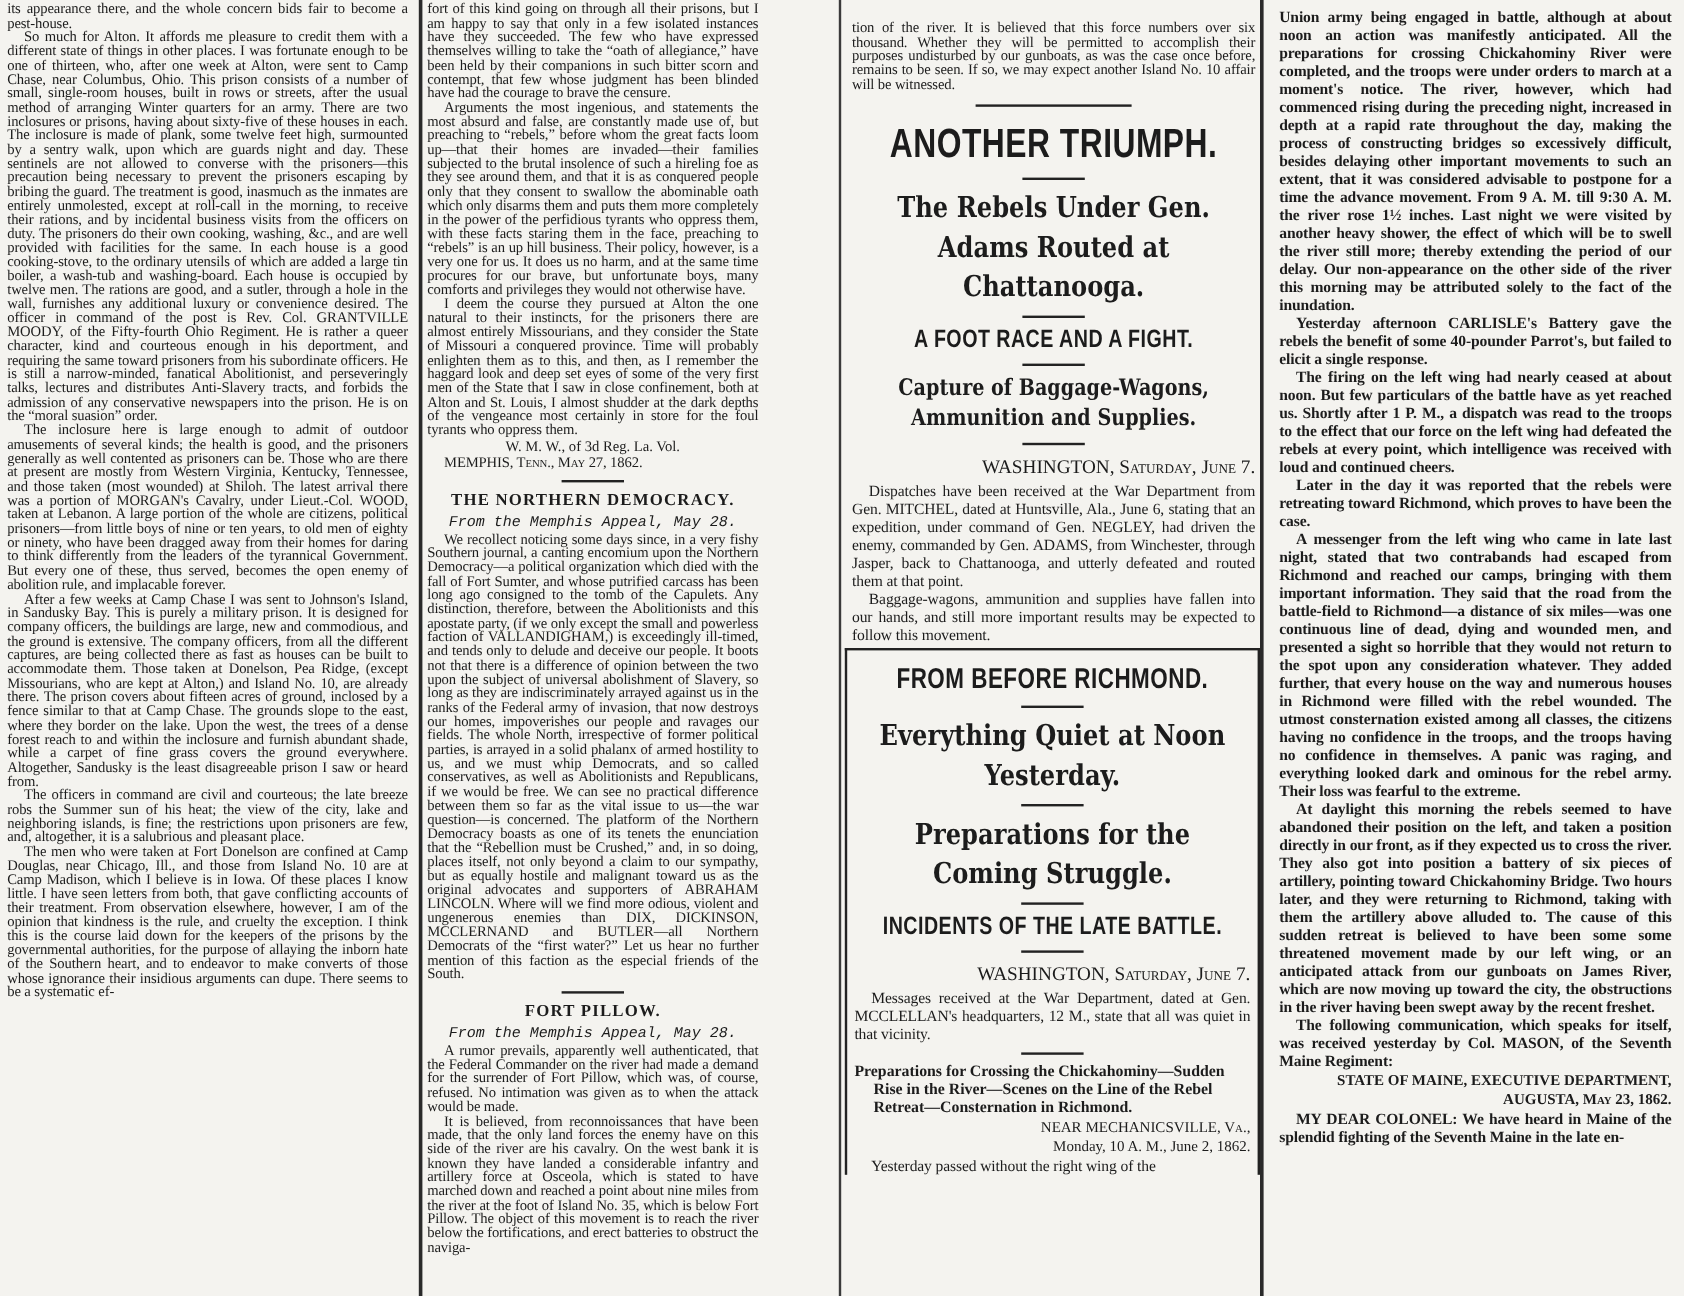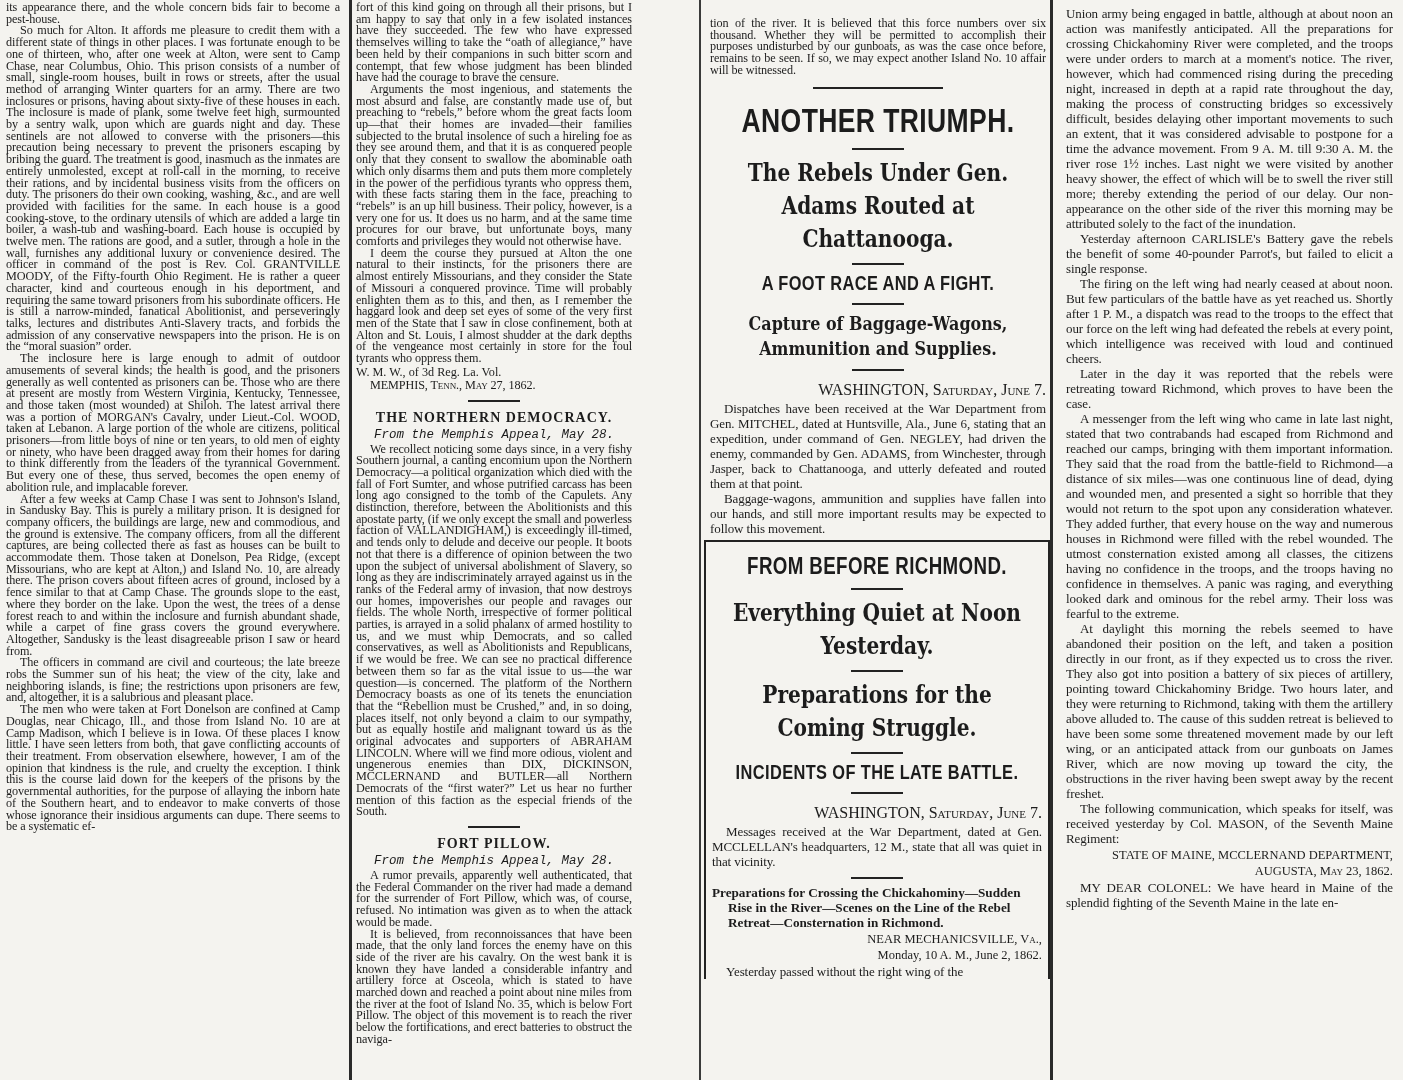--- a/index.html
+++ b/index.html
@@ -10,34 +10,34 @@
     color:#1c1c1c;
   }
   .page { position:relative; width:1403px; height:1080px; }
   .col {
     position:absolute; top:0; height:1080px; overflow:hidden;
     box-sizing:border-box;
   }
   .c1 { left:0; width:350px; padding:2px 10px 0 6px; }
   .c2 { left:348px; width:292px; padding:2px 8px 0 8px; }
   .c3 { left:702px; width:350px; padding:18px 6px 0 8px; }
-  .c4 { left:1054px; width:349px; padding:6px 10px 10px 12px; }
+  .c4 { left:1054px; width:349px; padding:6px 10px 10px 12px;font-weight:bold; }
   .rule { position:absolute; top:0; width:3px; height:1080px; background:#2a2a2a; }
   .rule.thin { width:2px; background:#3a3a3a; }
   p.t {
     margin:0; text-align:justify; font-size:12.2px; line-height:11.7px;
     letter-spacing:-0.1px;
   }
   .c4 p.t, .c3 p.t.big { font-size:13px; line-height:15px; }
   p.ind { text-indent:14px; }
   .sc { font-variant:small-caps; }
   .hd { text-align:center; margin:0; }
   .sub-hd { font-size:14px; letter-spacing:1px; margin:8px 0 2px; }
   .src { font-style:italic; font-size:12.5px; margin:0 0 2px;font-family:Liberation Mono, monospace; }
-  .sign { text-align:left; font-size:12.2px; margin:0; }
+  .sign { text-align:center; font-size:12.2px; margin:0; }
   .dash { width:52px; height:2px; background:#222; margin:8px auto 6px; }
   .gothic {
     font-family:"Liberation Sans", "DejaVu Sans", sans-serif;
     font-weight:bold; transform:scaleX(0.78); transform-origin:center;
     white-space:nowrap; letter-spacing:0.5px;
   }
   .h-big { font-size:34px; margin:12px -30px 4px; }
   .h-mid { font-size:24px; margin:6px -20px 4px; }
   .h-small { font-size:21px; margin:6px -20px 4px; }
   .serifbold { font-family:"DejaVu Serif", serif; font-weight:bold; transform:scaleX(0.84); }
@@ -124,17 +124,17 @@
   <div class="rule" style="left:1050px"></div>
 
   <div class="col c4">
     <p class="t">Union army being engaged in battle, although at about noon an action was manifestly anticipated. All the preparations for crossing Chickahominy River were completed, and the troops were under orders to march at a moment's notice. The river, however, which had commenced rising during the preceding night, increased in depth at a rapid rate throughout the day, making the process of constructing bridges so excessively difficult, besides delaying other important movements to such an extent, that it was considered advisable to postpone for a time the advance movement. From 9 A. M. till 9:30 A. M. the river rose 1½ inches. Last night we were visited by another heavy shower, the effect of which will be to swell the river still more; thereby extending the period of our delay. Our non-appearance on the other side of the river this morning may be attributed solely to the fact of the inundation.</p>
     <p class="t ind">Yesterday afternoon CARLISLE's Battery gave the rebels the benefit of some 40-pounder Parrot's, but failed to elicit a single response.</p>
     <p class="t ind">The firing on the left wing had nearly ceased at about noon. But few particulars of the battle have as yet reached us. Shortly after 1 P. M., a dispatch was read to the troops to the effect that our force on the left wing had defeated the rebels at every point, which intelligence was received with loud and continued cheers.</p>
     <p class="t ind">Later in the day it was reported that the rebels were retreating toward Richmond, which proves to have been the case.</p>
     <p class="t ind">A messenger from the left wing who came in late last night, stated that two contrabands had escaped from Richmond and reached our camps, bringing with them important information. They said that the road from the battle-field to Richmond—a distance of six miles—was one continuous line of dead, dying and wounded men, and presented a sight so horrible that they would not return to the spot upon any consideration whatever. They added further, that every house on the way and numerous houses in Richmond were filled with the rebel wounded. The utmost consternation existed among all classes, the citizens having no confidence in the troops, and the troops having no confidence in themselves. A panic was raging, and everything looked dark and ominous for the rebel army. Their loss was fearful to the extreme.</p>
     <p class="t ind">At daylight this morning the rebels seemed to have abandoned their position on the left, and taken a position directly in our front, as if they expected us to cross the river. They also got into position a battery of six pieces of artillery, pointing toward Chickahominy Bridge. Two hours later, and they were returning to Richmond, taking with them the artillery above alluded to. The cause of this sudden retreat is believed to have been some some threatened movement made by our left wing, or an anticipated attack from our gunboats on James River, which are now moving up toward the city, the obstructions in the river having been swept away by the recent freshet.</p>
     <p class="t ind">The following communication, which speaks for itself, was received yesterday by Col. MASON, of the Seventh Maine Regiment:</p>
-    <p class="brace sc">STATE OF MAINE, MCCLERNAND DEPARTMENT,</p>
+    <p class="brace sc">STATE OF MAINE, EXECUTIVE DEPARTMENT,</p>
     <p class="brace sc">AUGUSTA, May 23, 1862.</p>
     <p class="t ind">MY DEAR COLONEL: We have heard in Maine of the splendid fighting of the Seventh Maine in the late en-</p>
   </div>
 </div>
 
 </body></html>

